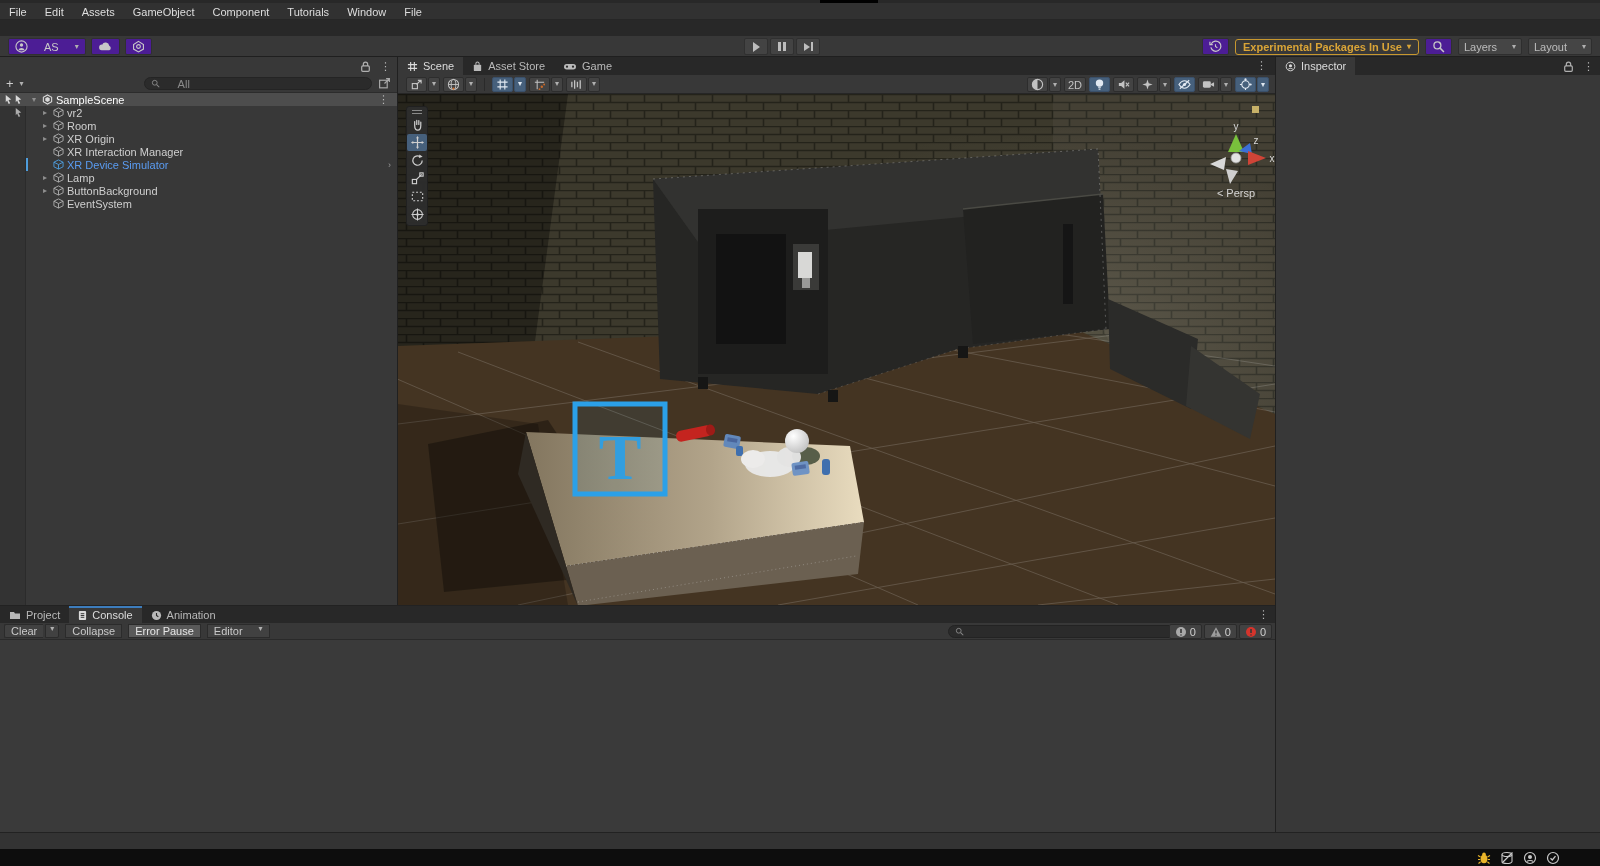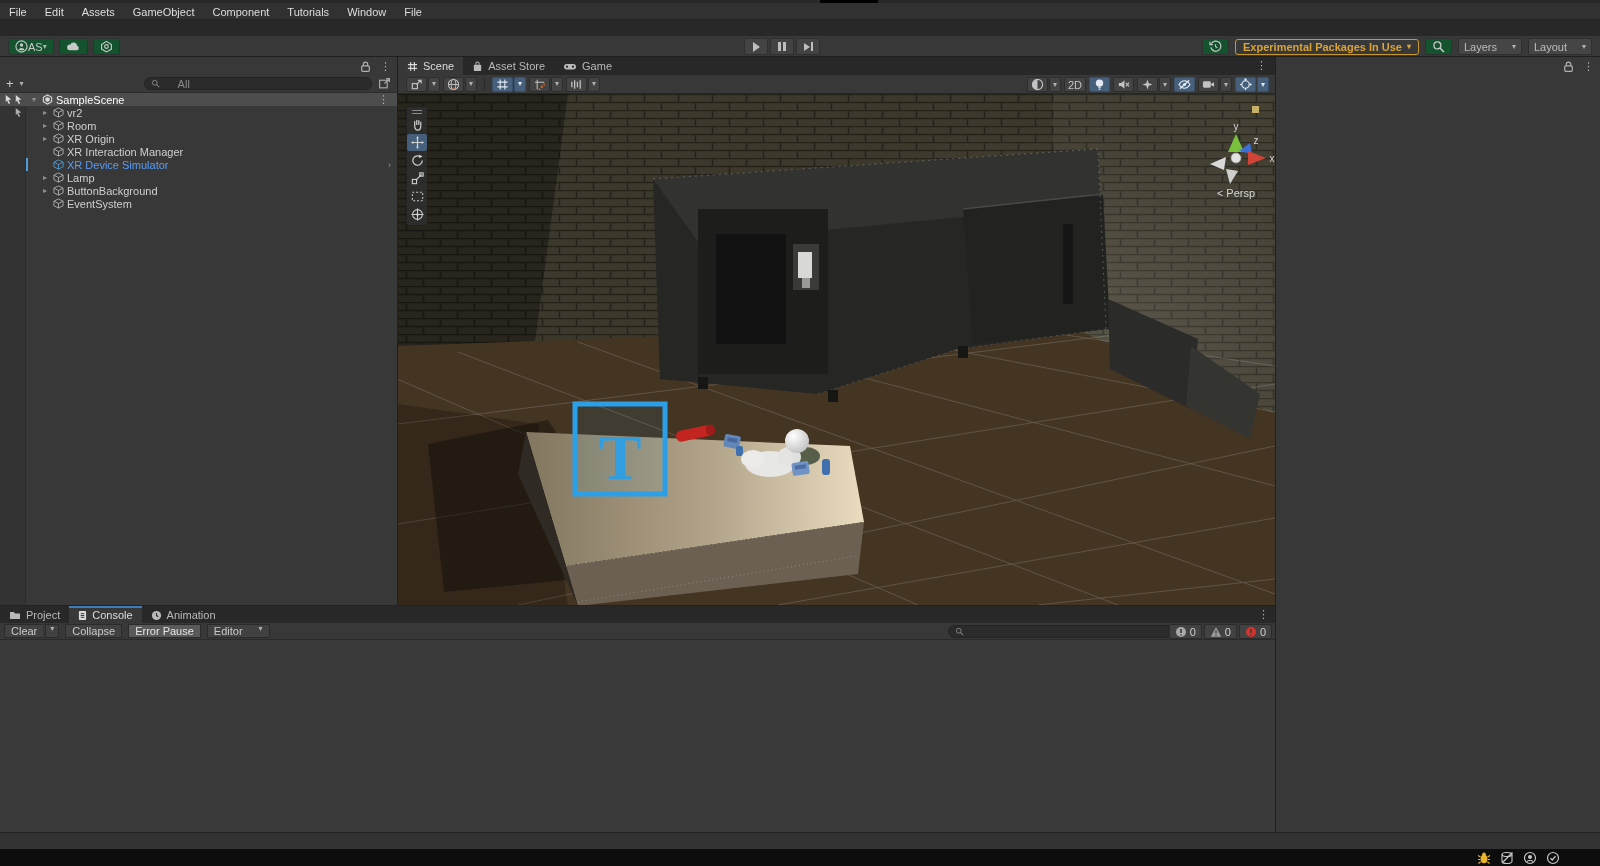--- a/index.html
+++ b/index.html
@@ -28,22 +28,22 @@
   .glyph-close:before { transform:rotate(45deg); } .glyph-close:after { transform:rotate(-45deg); }
 
   
   #menubar { left:0; top:3px; width:1600px; height:17px; background:#313131;
     display:flex; align-items:flex-start; border-bottom:1px solid #262626; }
   .menu-item { padding:0 9px; height:17px; display:flex; align-items:center; color:#dedede; }
 
   
   #toolbar { left:0; top:36px; width:1600px; height:21px; background:#383838; border-bottom:1px solid #1f1f1f; }
   .tb-left { left:8px; top:2px; display:flex; gap:5px; align-items:center; }
-  .tb-btn { height:17px; background:#14532d; border:1px solid #303030; border-radius:2px;
-    display:flex; align-items:center; gap:0; padding:0 6px; color:#c8c8c8; }
+  .tb-btn { height:17px; background:#4c1d95; border:1px solid #303030; border-radius:2px;
+    display:flex; align-items:center; gap:16px; padding:0 6px; color:#c8c8c8; }
   .tb-center { left:744px; top:2px; display:flex; gap:2px; }
   .pbtn { width:24px; height:17px; background:#434343; border:1px solid #303030; border-radius:2px;
     display:flex; align-items:center; justify-content:center; }
   .glyph-play { width:0; height:0; border-left:7px solid #bdbdbd; border-top:5px solid transparent; border-bottom:5px solid transparent; }
   .glyph-pause { display:flex; gap:2px; } .glyph-pause i { width:3px; height:9px; background:#bdbdbd; }
   .glyph-step { display:flex; align-items:center; gap:1px; }
   .glyph-step .t { width:0; height:0; border-left:6px solid #bdbdbd; border-top:4px solid transparent; border-bottom:4px solid transparent; }
   .glyph-step .b { width:2px; height:9px; background:#bdbdbd; }
   .tb-right { right:8px; top:2px; display:flex; gap:6px; align-items:center; }
   #experimental-btn { height:16px; border:1px solid #c8982f; border-radius:3px; color:#d9a437;
@@ -768,20 +768,28 @@
         <div class="toolbtn">
             <svg class="ic" style="width:15px;height:15px">
               <use href="#i-uni"></use>
             </svg>
           </div>
       </div>
     </div>
   </div>
 
   <div id="inspector" class="abs">
+    <div class="tabbar">
+      <div class="tab active">
+        <svg class="ic" style="width:11px;height:11px">
+            <use href="#i-orb"></use>
+          </svg>
+        <span>Inspector</span>
+      </div>
+    </div>
     <div id="insp-tools">
       <svg class="ic" style="color:#b0b0b0">
           <use href="#i-lock"></use>
         </svg>
       <span class="kebab">⋮</span>
     </div>
     <div id="insp-body"></div>
   </div>
 
   <div id="bottompanel" class="abs">

